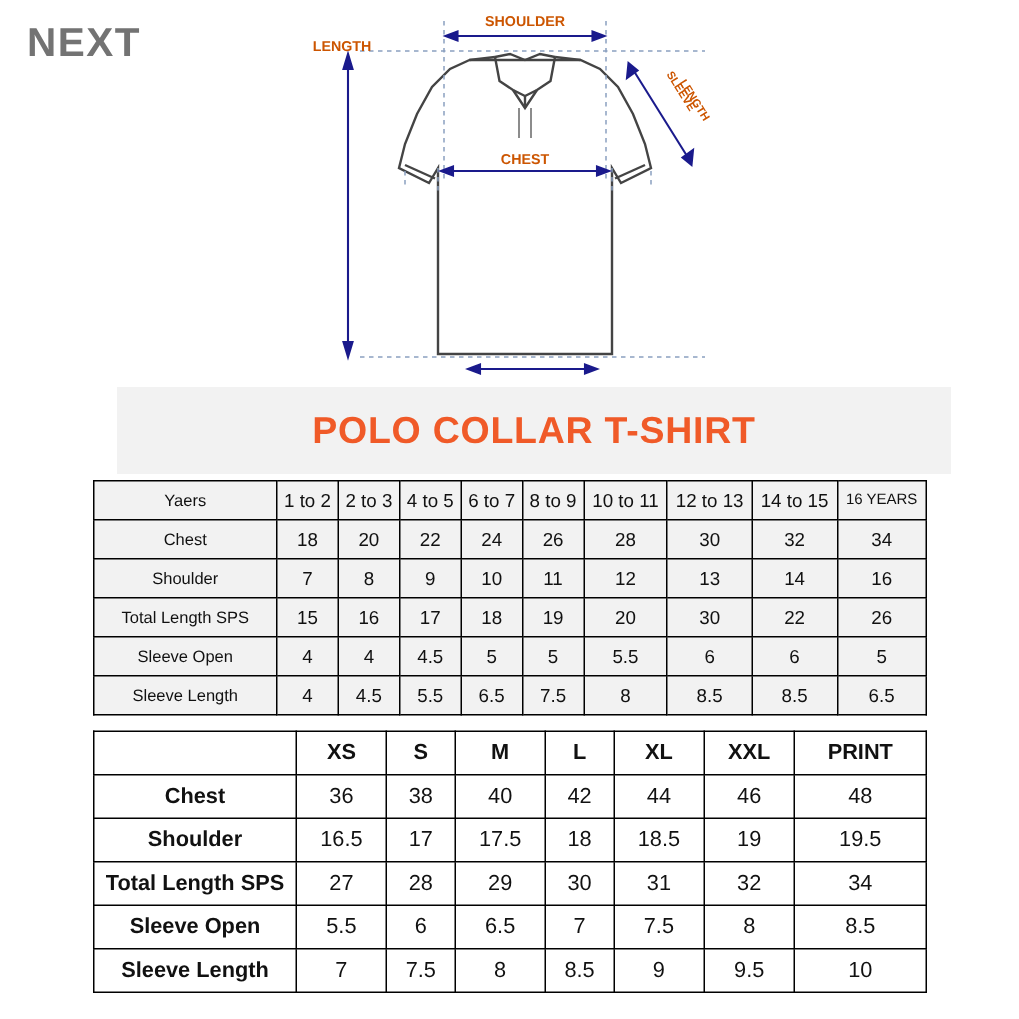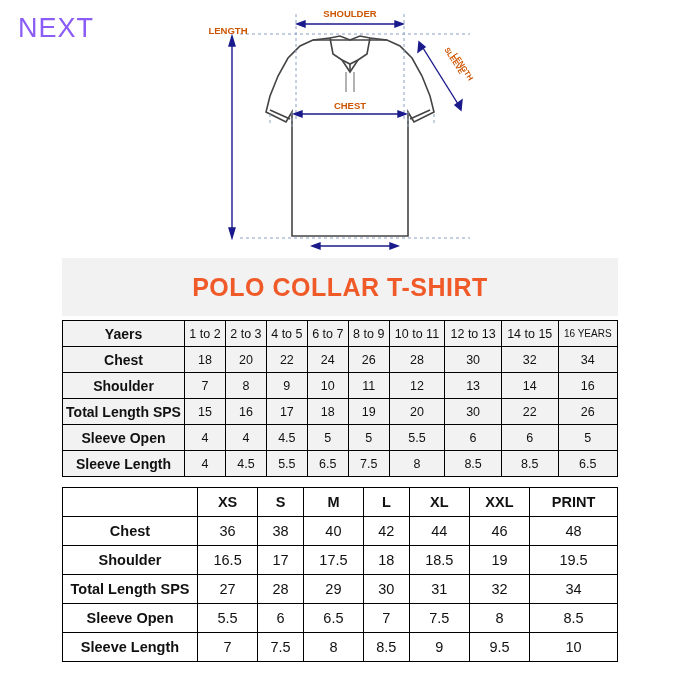--- a/index.html
+++ b/index.html
@@ -9,36 +9,36 @@
     background: #ffffff;
     font-family: "Liberation Sans", sans-serif;
     overflow: hidden;
   }
   .page { position: relative; width: 679px; height: 679px; background:#fff; }
 
   
   .logo { position:absolute; left:18px; top:14px; width:130px; }
   .logo-next {
     font-family: "Liberation Sans", sans-serif;
-    font-weight: normal; font-size: 27px; letter-spacing: 1px;
-    color:#8b5cf6; line-height: 1.05;
+    font-weight: bold; font-size: 27px; letter-spacing: 1px;
+    color:#737373; line-height: 1.05;
   }
   .logo-print {
     font-family: "Liberation Sans", sans-serif;
     font-weight: bold; font-size: 27px; letter-spacing: 1px;
     color:#ec008c; line-height: 1.05;
   }
 
   
   .diagram { position:absolute; left:0; top:0; width:679px; height:258px; }
   .diagram svg { display:block; }
 
   
   .title-band {
-    position:absolute; left:62px; top:258px; width:556px; height:58px;
+    position:absolute; left:78px; top:258px; width:556px; height:58px;
     background:#f2f2f2;
     display:flex; align-items:center; justify-content:center;
   }
   .title {
     color:#f05a28; font-weight:bold; font-size:25px; letter-spacing:0.5px;
     font-family: "Liberation Sans", sans-serif;
   }
 
   
   table { border-collapse: collapse; }
@@ -49,23 +49,23 @@
     font-size: 12.5px;
   }
   .table-kids td {
     border: 1px solid #000;
     height: 26px;
     text-align:center;
     color:#111;
     padding: 0 2px;
   }
   .table-kids td.rowhead {
-    font-weight: bold;
+    font-weight: normal;
     width: 122px;
-    font-size: 14px;
+    font-size: 11px;
   }
   .table-kids td.colhead { font-weight: normal; }
   .table-kids td.colhead-small { font-weight: normal; font-size: 10px; }
 
   .table-adult {
     position:absolute; left:62px; top:487px; width:556px;
     background:#ffffff;
     font-size: 14.5px;
   }
   .table-adult td {

